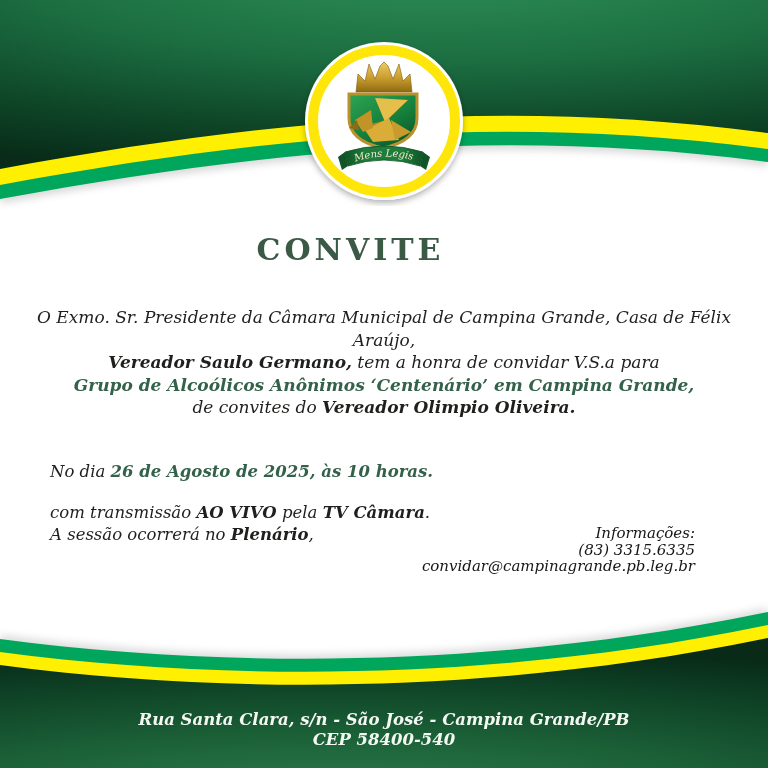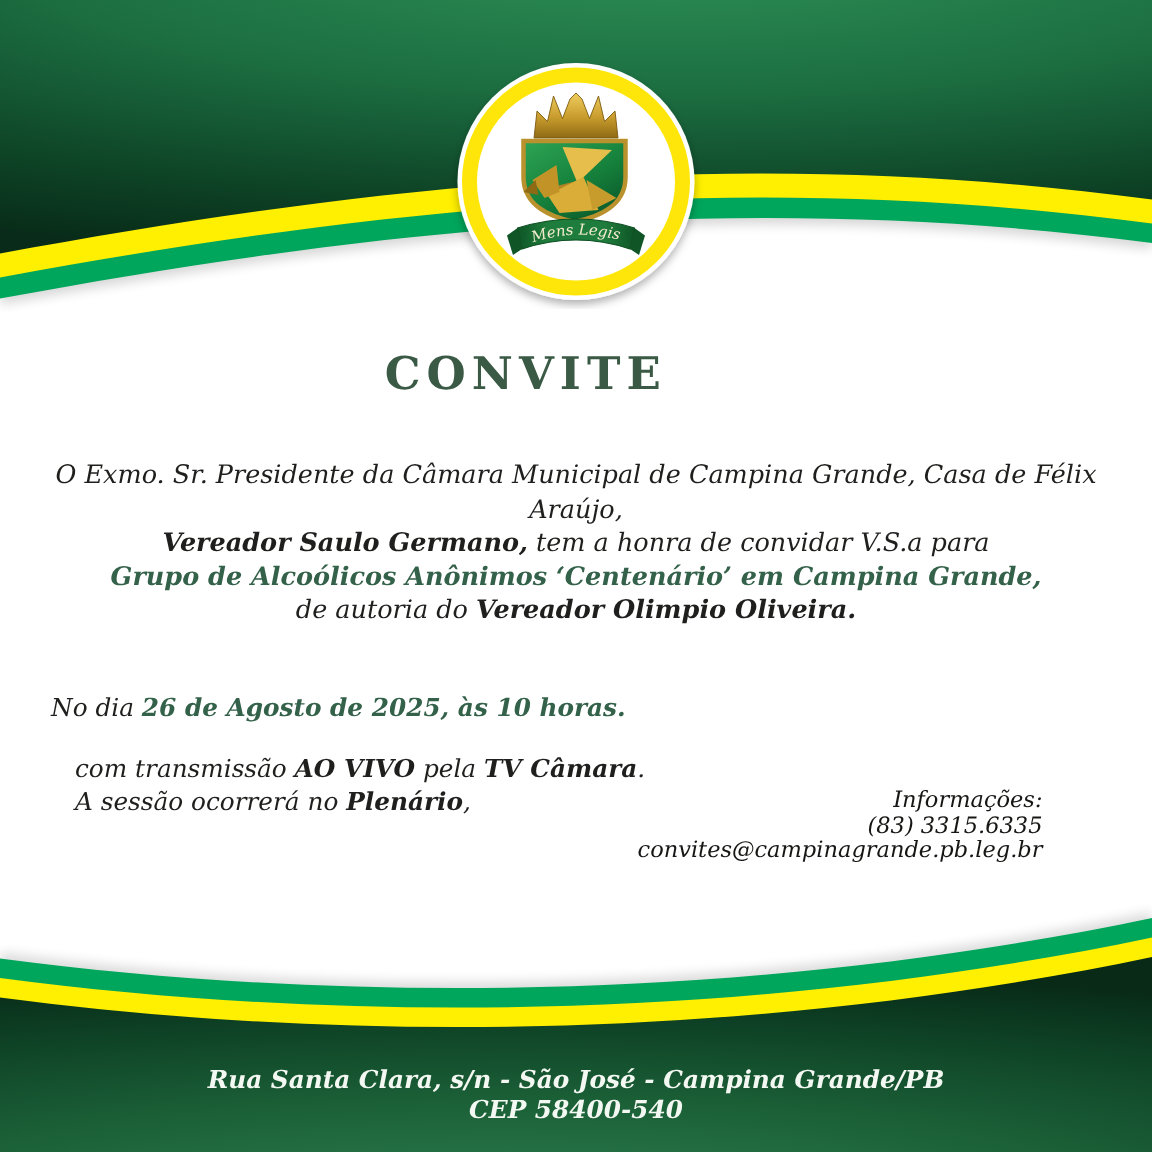--- a/index.html
+++ b/index.html
@@ -23,21 +23,21 @@
   }
   .invite-text{
     position:absolute;top:306px;left:20px;width:728px;
     text-align:center;z-index:2;
     font-style:italic;font-size:17px;line-height:22.5px;
     color:#1F1F1D;
   }
   .b{font-weight:bold;}
   .green{color:#336149;}
   .date-line{
-    position:absolute;top:462px;left:34px;z-index:2;
+    position:absolute;top:462px;left:50px;z-index:2;
     font-style:italic;font-size:16.5px;color:#1F1F1D;
   }
   .session-block{
     position:absolute;top:502px;left:50px;z-index:2;
     font-style:italic;font-size:16.5px;line-height:21.5px;color:#1F1F1D;
   }
   .contact-block{
     position:absolute;top:525px;right:73px;z-index:2;
     text-align:right;
     font-style:italic;font-weight:normal;
@@ -148,41 +148,41 @@
     <div>
       <span>O Exmo. Sr. Presidente da Câmara Municipal de Campina Grande, Casa de Félix Araújo,</span>
     </div>
     <div>
       <span class="b">Vereador Saulo Germano,</span><span> tem a honra de convidar V.S.a para</span>
     </div>
     <div>
       <span class="b green">Grupo de Alcoólicos Anônimos ‘Centenário’ em Campina Grande,</span>
     </div>
     <div>
-      <span>de autoria do </span><span class="b">Vereador Olimpio Oliveira.</span>
+      <span>de convites do </span><span class="b">Vereador Olimpio Oliveira.</span>
     </div>
   </div>
 
   <div class="date-line">
     <span>No dia </span><span class="b green">26 de Agosto de 2025, às 10 horas.</span>
   </div>
 
   <div class="session-block">
     <div>
       <span>com transmissão </span><span class="b">AO VIVO</span><span> pela </span><span class="b">TV Câmara</span><span>.</span>
     </div>
     <div>
       <span>A sessão ocorrerá no </span><span class="b">Plenário</span><span>,</span>
     </div>
   </div>
 
   <div class="contact-block">
     <div>Informações:</div>
     <div>(83) 3315.6335</div>
-    <div>convites@campinagrande.pb.leg.br</div>
+    <div>convidar@campinagrande.pb.leg.br</div>
   </div>
 
   <div class="footer-block">
     <div>Rua Santa Clara, s/n - São José - Campina Grande/PB</div>
     <div>CEP 58400-540</div>
   </div>
 
 </div>
 
 </body></html>

